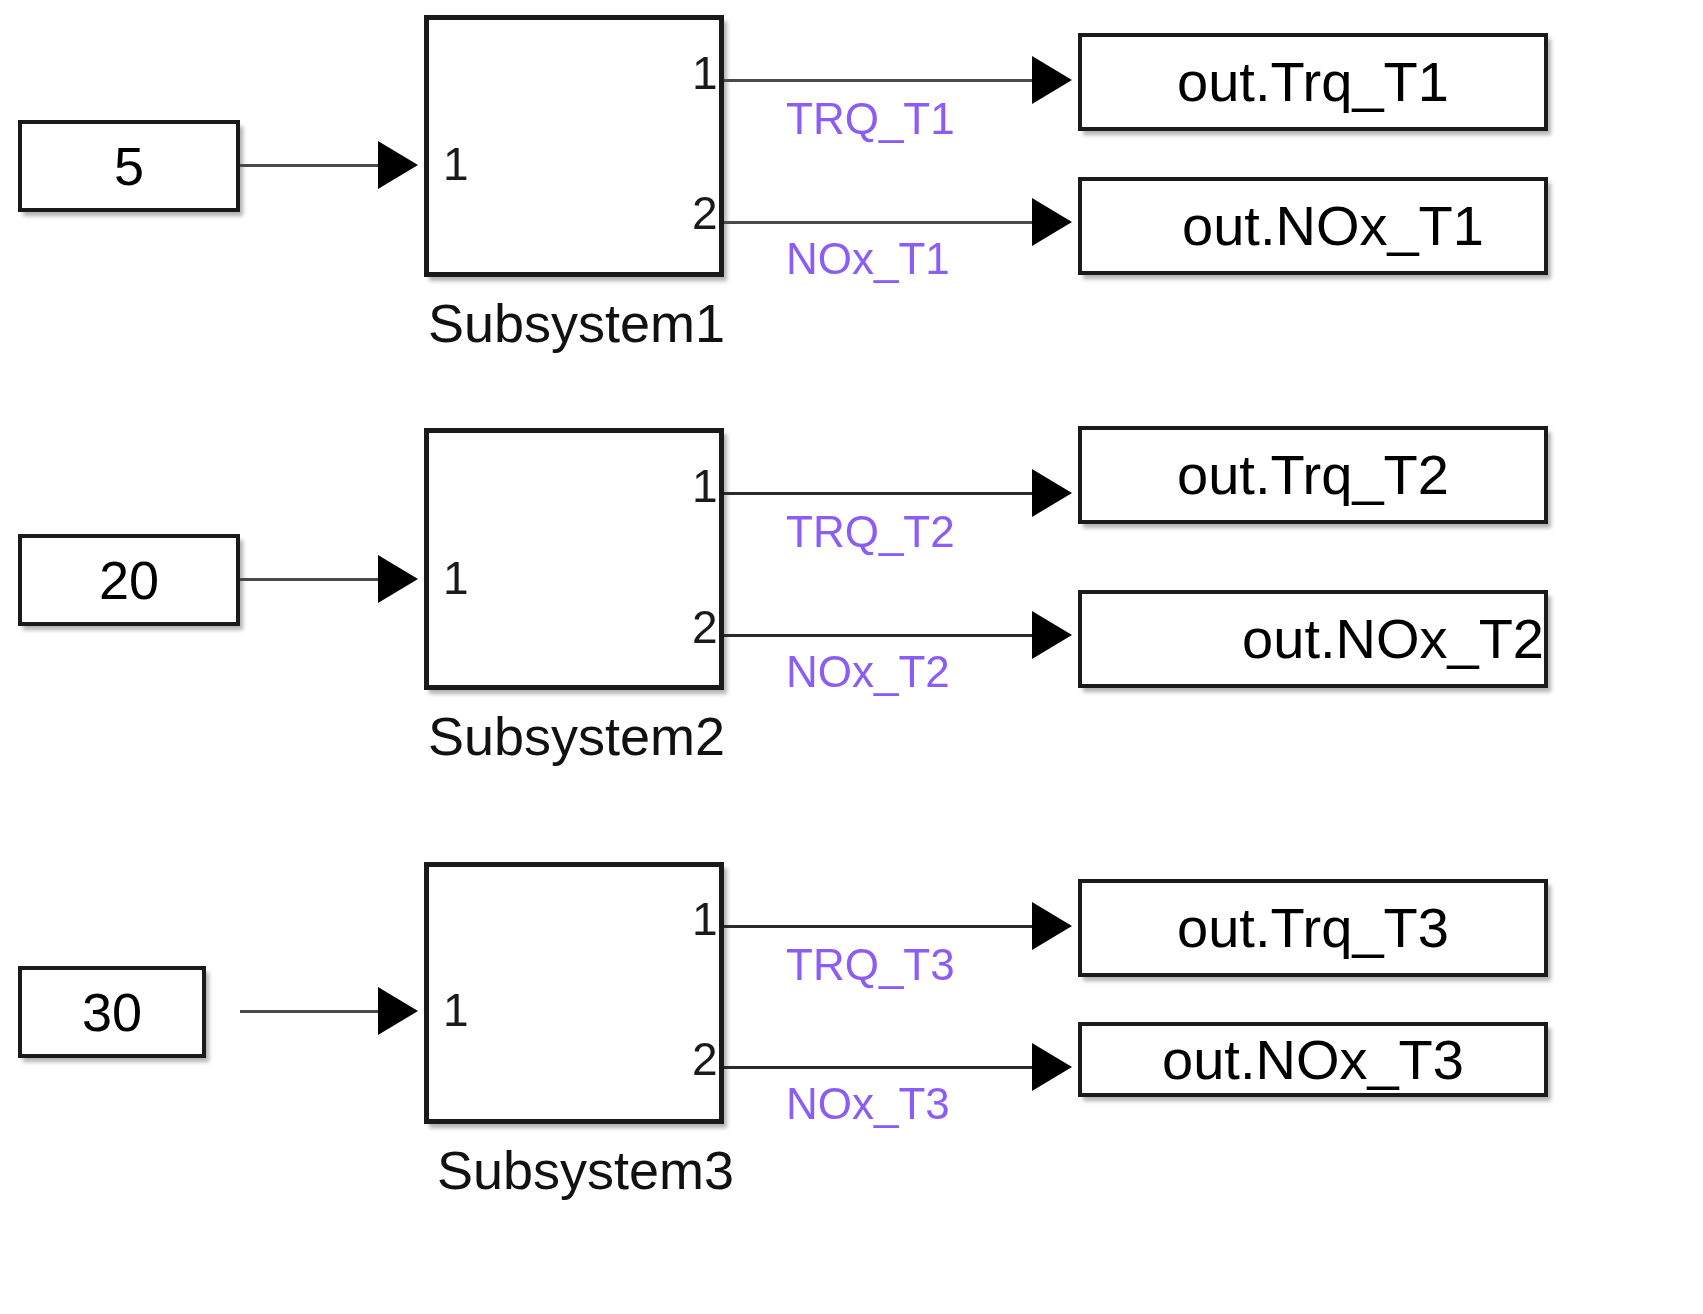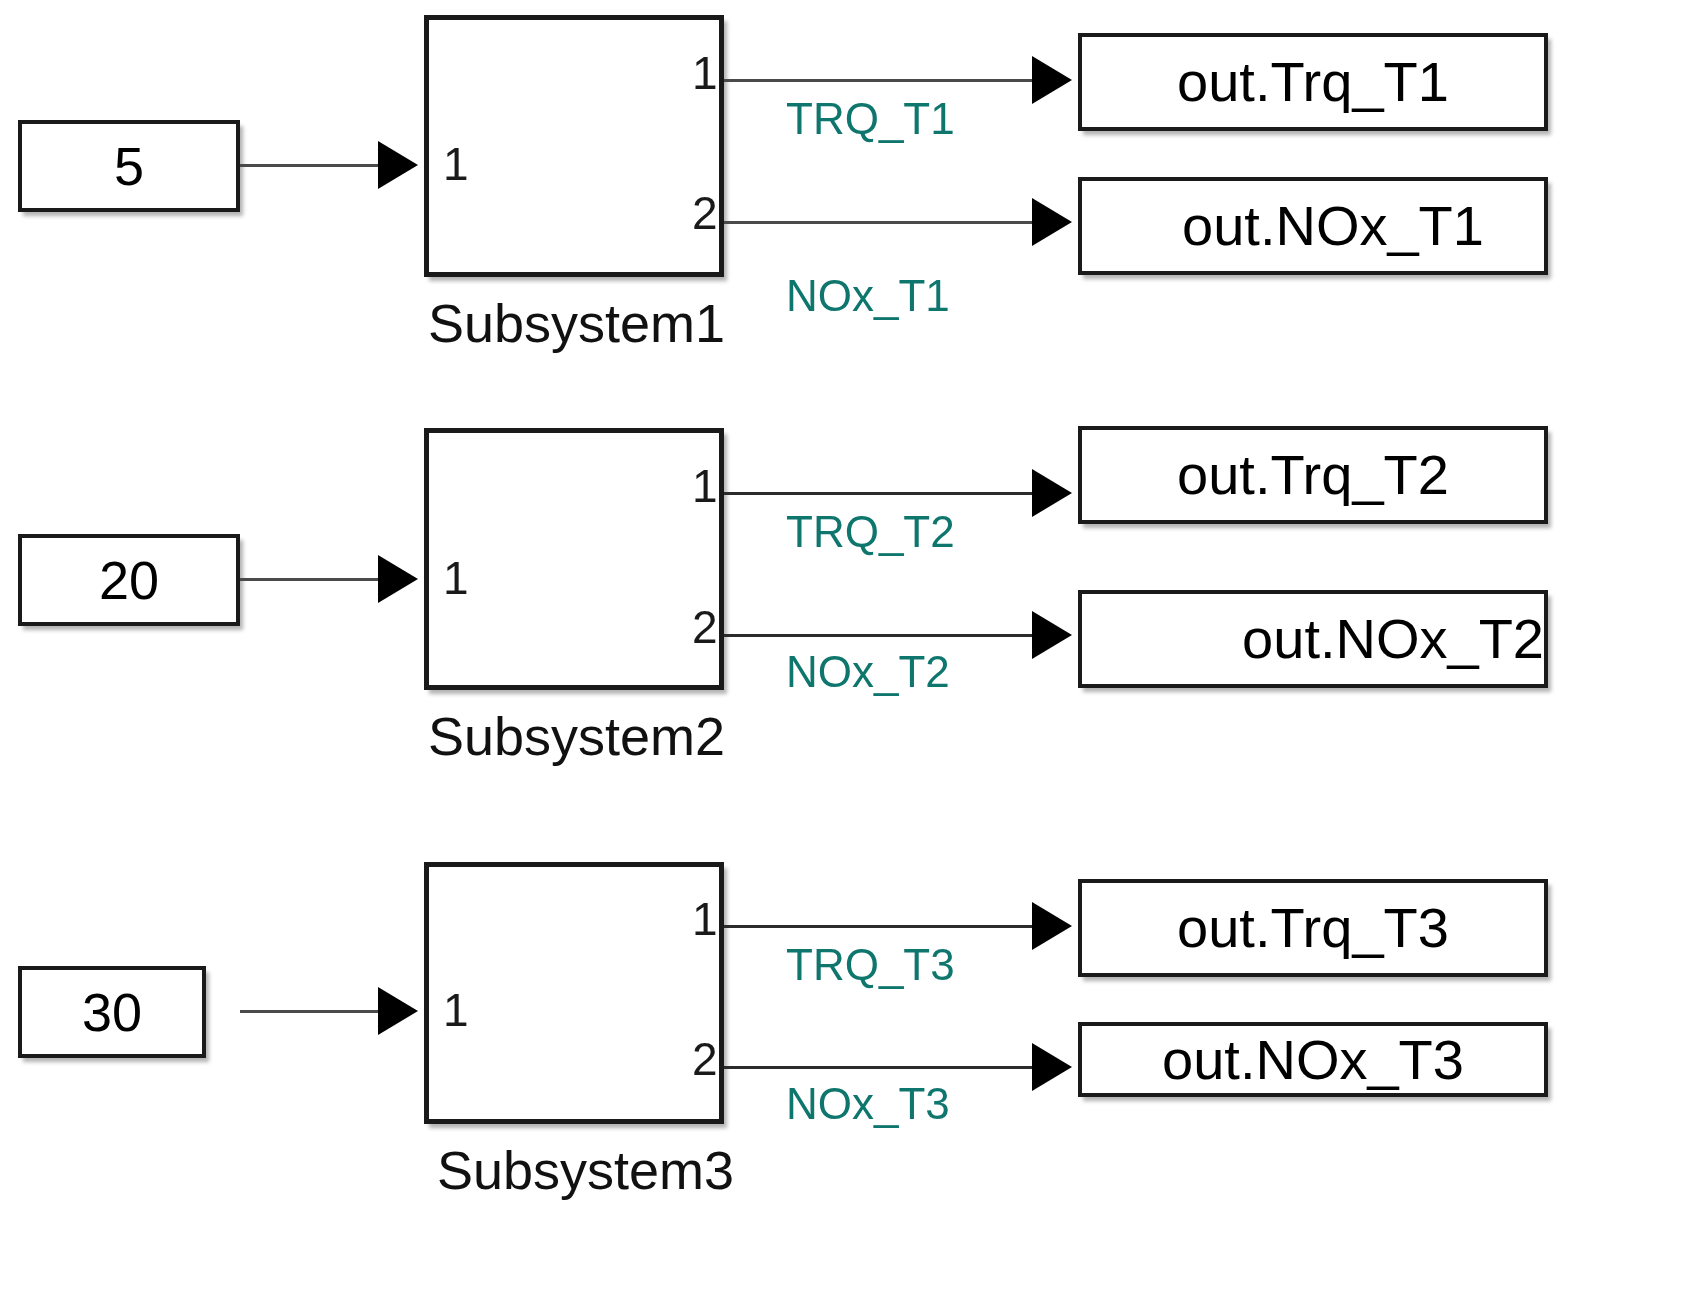--- a/index.html
+++ b/index.html
@@ -86,21 +86,21 @@
     border-bottom: 24px solid transparent;
     border-left: 40px solid #000000;
   }
 
   
   .sig-label {
     position: absolute;
     font-size: 44px;
     line-height: 1;
     white-space: nowrap;
-    color: #0f766e;
+    color: #8b5cf6;
   }
 </style>
 </head>
 <body>
 
 <div id="canvas">
 
   <div>
 
     <div class="blk const-blk" style="left:18px; top:120px; width:222px; height:92px;">
@@ -118,21 +118,21 @@
 
     <div class="wire" style="left:724px; top:79px; width:308px;"></div>
     <div class="arrow" style="left:1032px; top:56px;"></div>
     <span class="sig-label" style="left:786px; top:97px;">TRQ_T1</span>
     <div class="blk out-blk" style="left:1078px; top:33px; width:470px; height:98px;">
       <span class="blk-label">out.Trq_T1</span>
     </div>
 
     <div class="wire" style="left:724px; top:221px; width:308px;"></div>
     <div class="arrow" style="left:1032px; top:198px;"></div>
-    <span class="sig-label" style="left:786px; top:237px;margin-top:37px;">NOx_T1</span>
+    <span class="sig-label" style="left:786px; top:237px;">NOx_T1</span>
     <div class="blk out-blk" style="left:1078px; top:177px; width:470px; height:98px;padding-left:40px;">
       <span class="blk-label">out.NOx_T1</span>
     </div>
   </div>
 
   <div>
 
     <div class="blk const-blk" style="left:18px; top:534px; width:222px; height:92px;">
       <span class="blk-label">20</span>
     </div>

